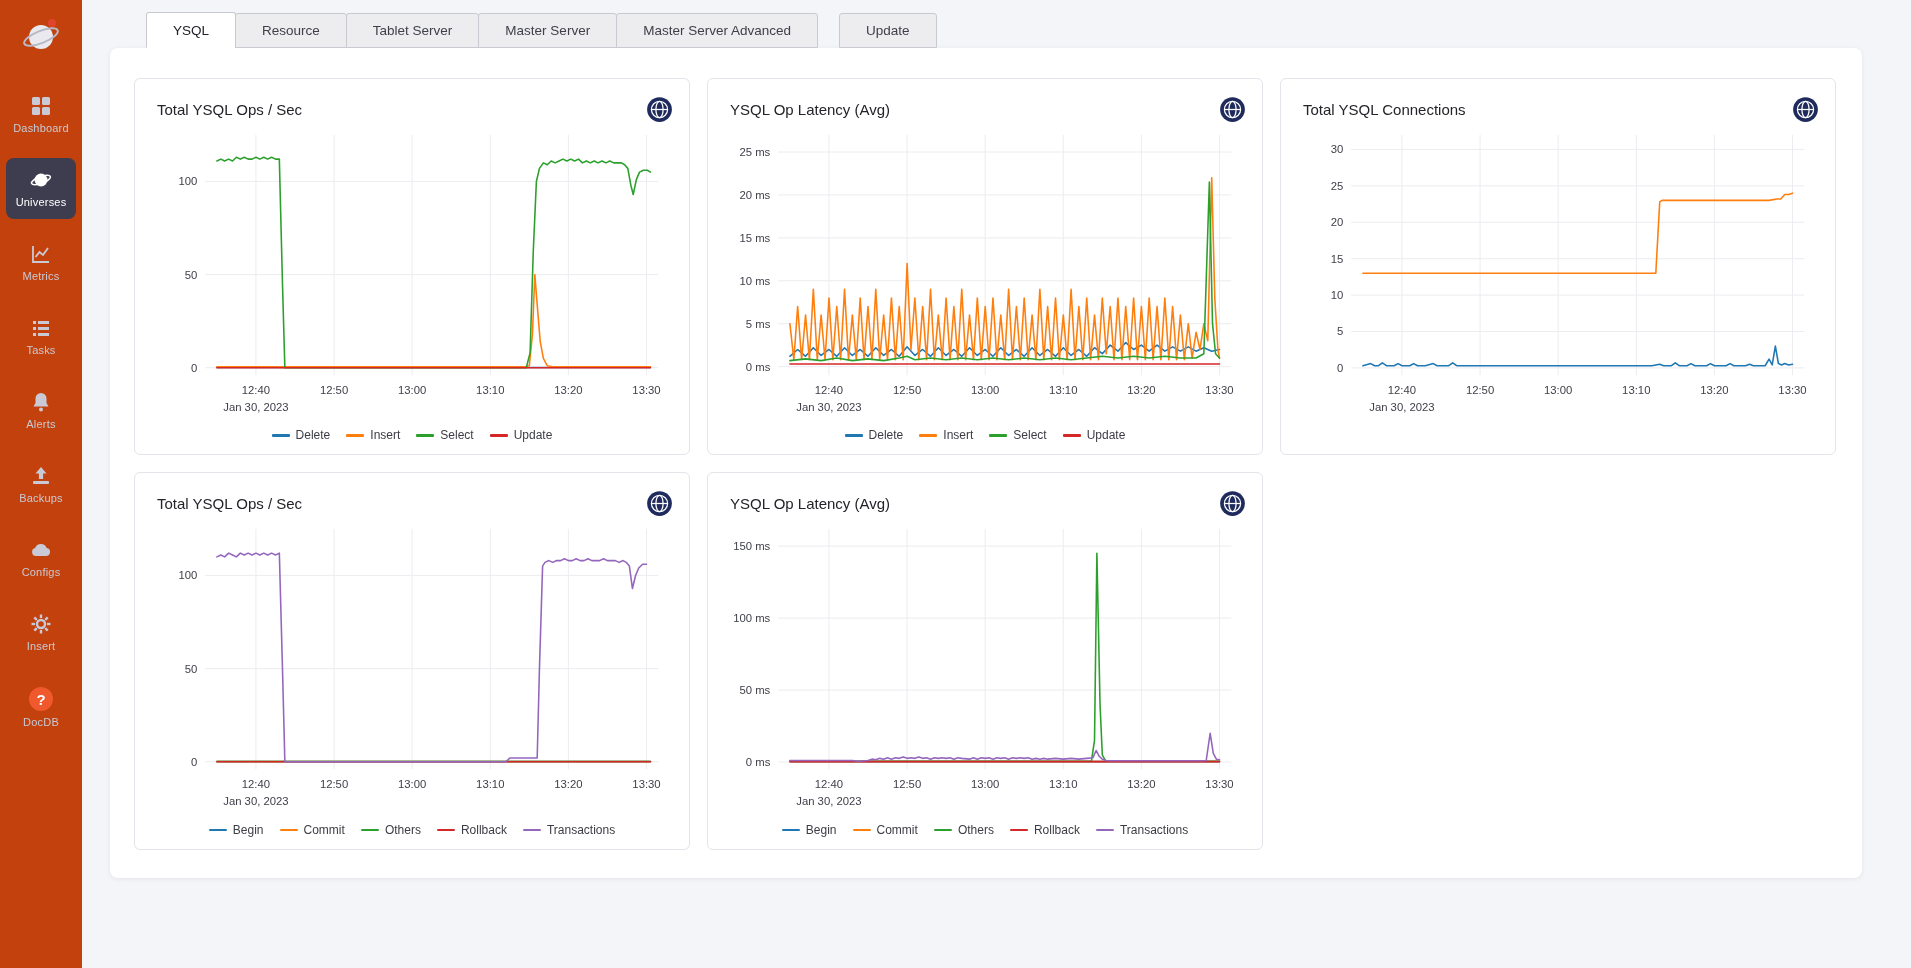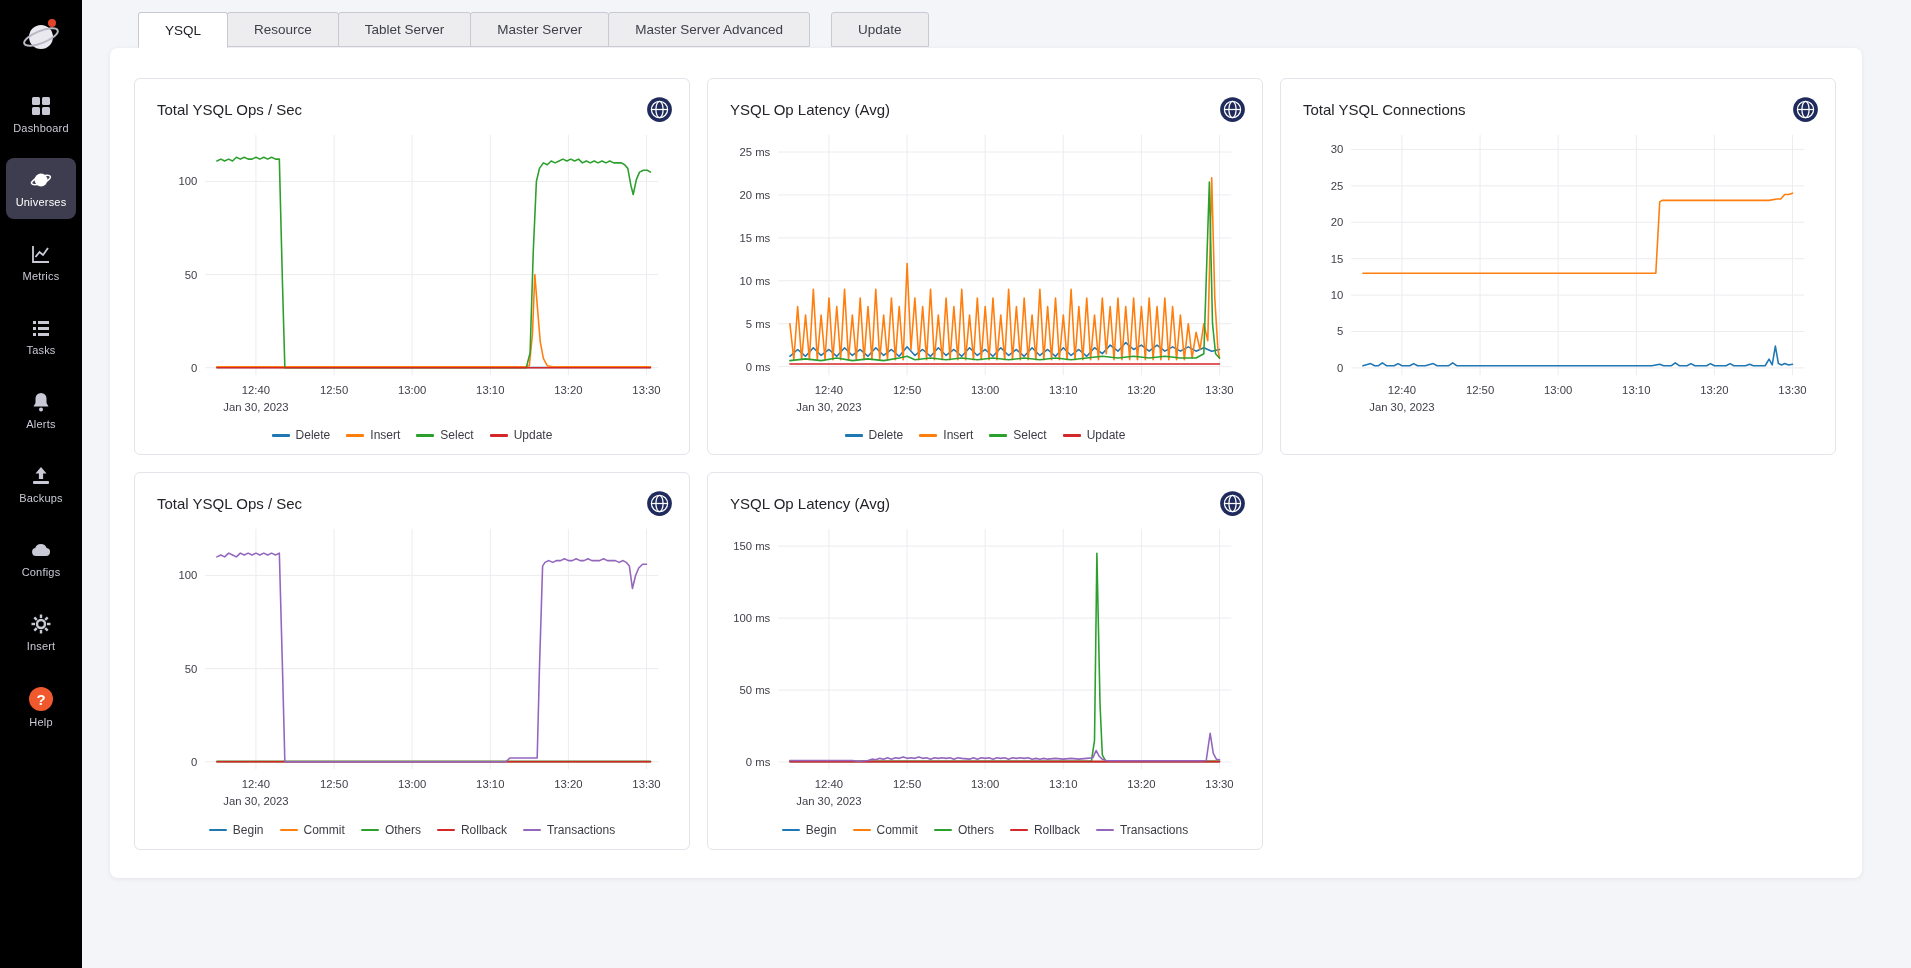--- a/index.html
+++ b/index.html
@@ -1,21 +1,21 @@
 <!DOCTYPE html>
 <html><head>
 <meta charset="utf-8">
 <style>
   * { margin:0; padding:0; box-sizing:border-box; }
   html,body { width:1911px; height:968px; overflow:hidden; background:#f4f5f8;
     font-family:"Liberation Sans","DejaVu Sans",sans-serif; }
   .app { display:flex; width:100%; height:100%; }
 
   
-  .sidebar { width:82px; background:#000000; color:#c9cad6; display:flex; flex-direction:column; flex-shrink:0; }
+  .sidebar { width:82px; background:#c2410c; color:#c9cad6; display:flex; flex-direction:column; flex-shrink:0; }
   .logo { height:70px; display:flex; align-items:center; justify-content:center; cursor:pointer; }
   .side-nav { display:flex; flex-direction:column; margin-top:14px; }
   .side-item { display:flex; flex-direction:column; align-items:center; gap:5px; padding:11px 0;
     margin:0 6px 13px 6px; border-radius:8px; cursor:pointer; color:#c9cad6; }
   .side-item svg { width:22px; height:22px; }
   .side-item .lbl { font-size:11px; letter-spacing:.2px; }
   .side-item.active { background:#3d3d4f; color:#ffffff; }
   .side-item.help { margin-top:auto; margin-bottom:12px; }
   .help-badge { width:24px; height:24px; border-radius:50%; background:#f0592d; color:#fff;
     font-size:15px; font-weight:bold; display:flex; align-items:center; justify-content:center; }
@@ -27,21 +27,21 @@
   .topbar h1 { font-size:23px; font-weight:bold; color:#2b2c33; }
   .ready { display:flex; align-items:center; gap:6px; margin-left:42px; font-size:14px; font-weight:bold; }
   .ready svg { width:15px; height:15px; }
   .user-menu { margin-left:auto; display:flex; align-items:center; gap:6px; cursor:pointer; }
   .user-menu svg { width:22px; height:22px; }
   .caret { width:0; height:0; border-left:5px solid transparent; border-right:5px solid transparent;
     border-top:5px solid #6a6a75; }
 
   
   .workspace { flex:1; padding:12px 0 0 28px; }
-  .tabs { display:flex; margin-left:28px; position:relative; z-index:2; }
+  .tabs { display:flex; align-items:flex-end; margin-left:36px; position:relative; z-index:2; }
   .tab { height:35px; padding:0 26px; display:flex; align-items:center; background:#ededf0;
     border:1px solid #c9c9d2; margin-right:-1px; font-size:13.5px; color:#3f4049;
     border-radius:3px 3px 0 0; cursor:pointer; white-space:nowrap; }
   .tab.active { background:#fff; border-bottom:1px solid #fff; color:#202128; height:36px; }
   .tab.gap-left { margin-left:22px; }
   .panel { width:1752px; background:#fff; border-radius:8px; box-shadow:0 1px 5px rgba(0,0,0,.07);
     padding:30px 20px 36px 24px; height:830px; }
   .charts-grid { display:flex; flex-wrap:wrap; gap:17px; }
 
   
@@ -136,21 +136,21 @@
               <line x1="15.2" y1="15.2" x2="17.7" y2="17.7"></line>
             <line x1="4.3" y1="17.7" x2="6.8" y2="15.2"></line>
               <line x1="15.2" y1="6.8" x2="17.7" y2="4.3"></line>
           </g>
         </svg>
         <span class="lbl">Insert</span>
       </div>
 
       <div class="side-item help">
         <div class="help-badge">?</div>
-        <span class="lbl">Help</span>
+        <span class="lbl">DocDB</span>
       </div>
     </nav>
   </aside>
 
   <div class="main">
 
 
     <div class="workspace">
       <div class="tabs">
         <div class="tab active">YSQL</div>

